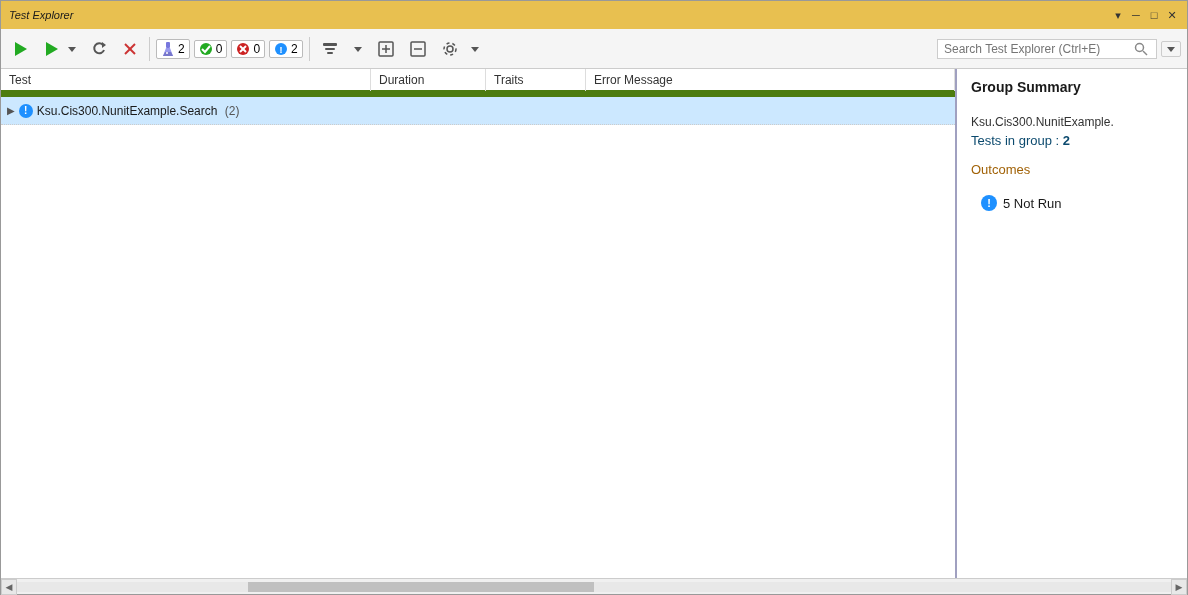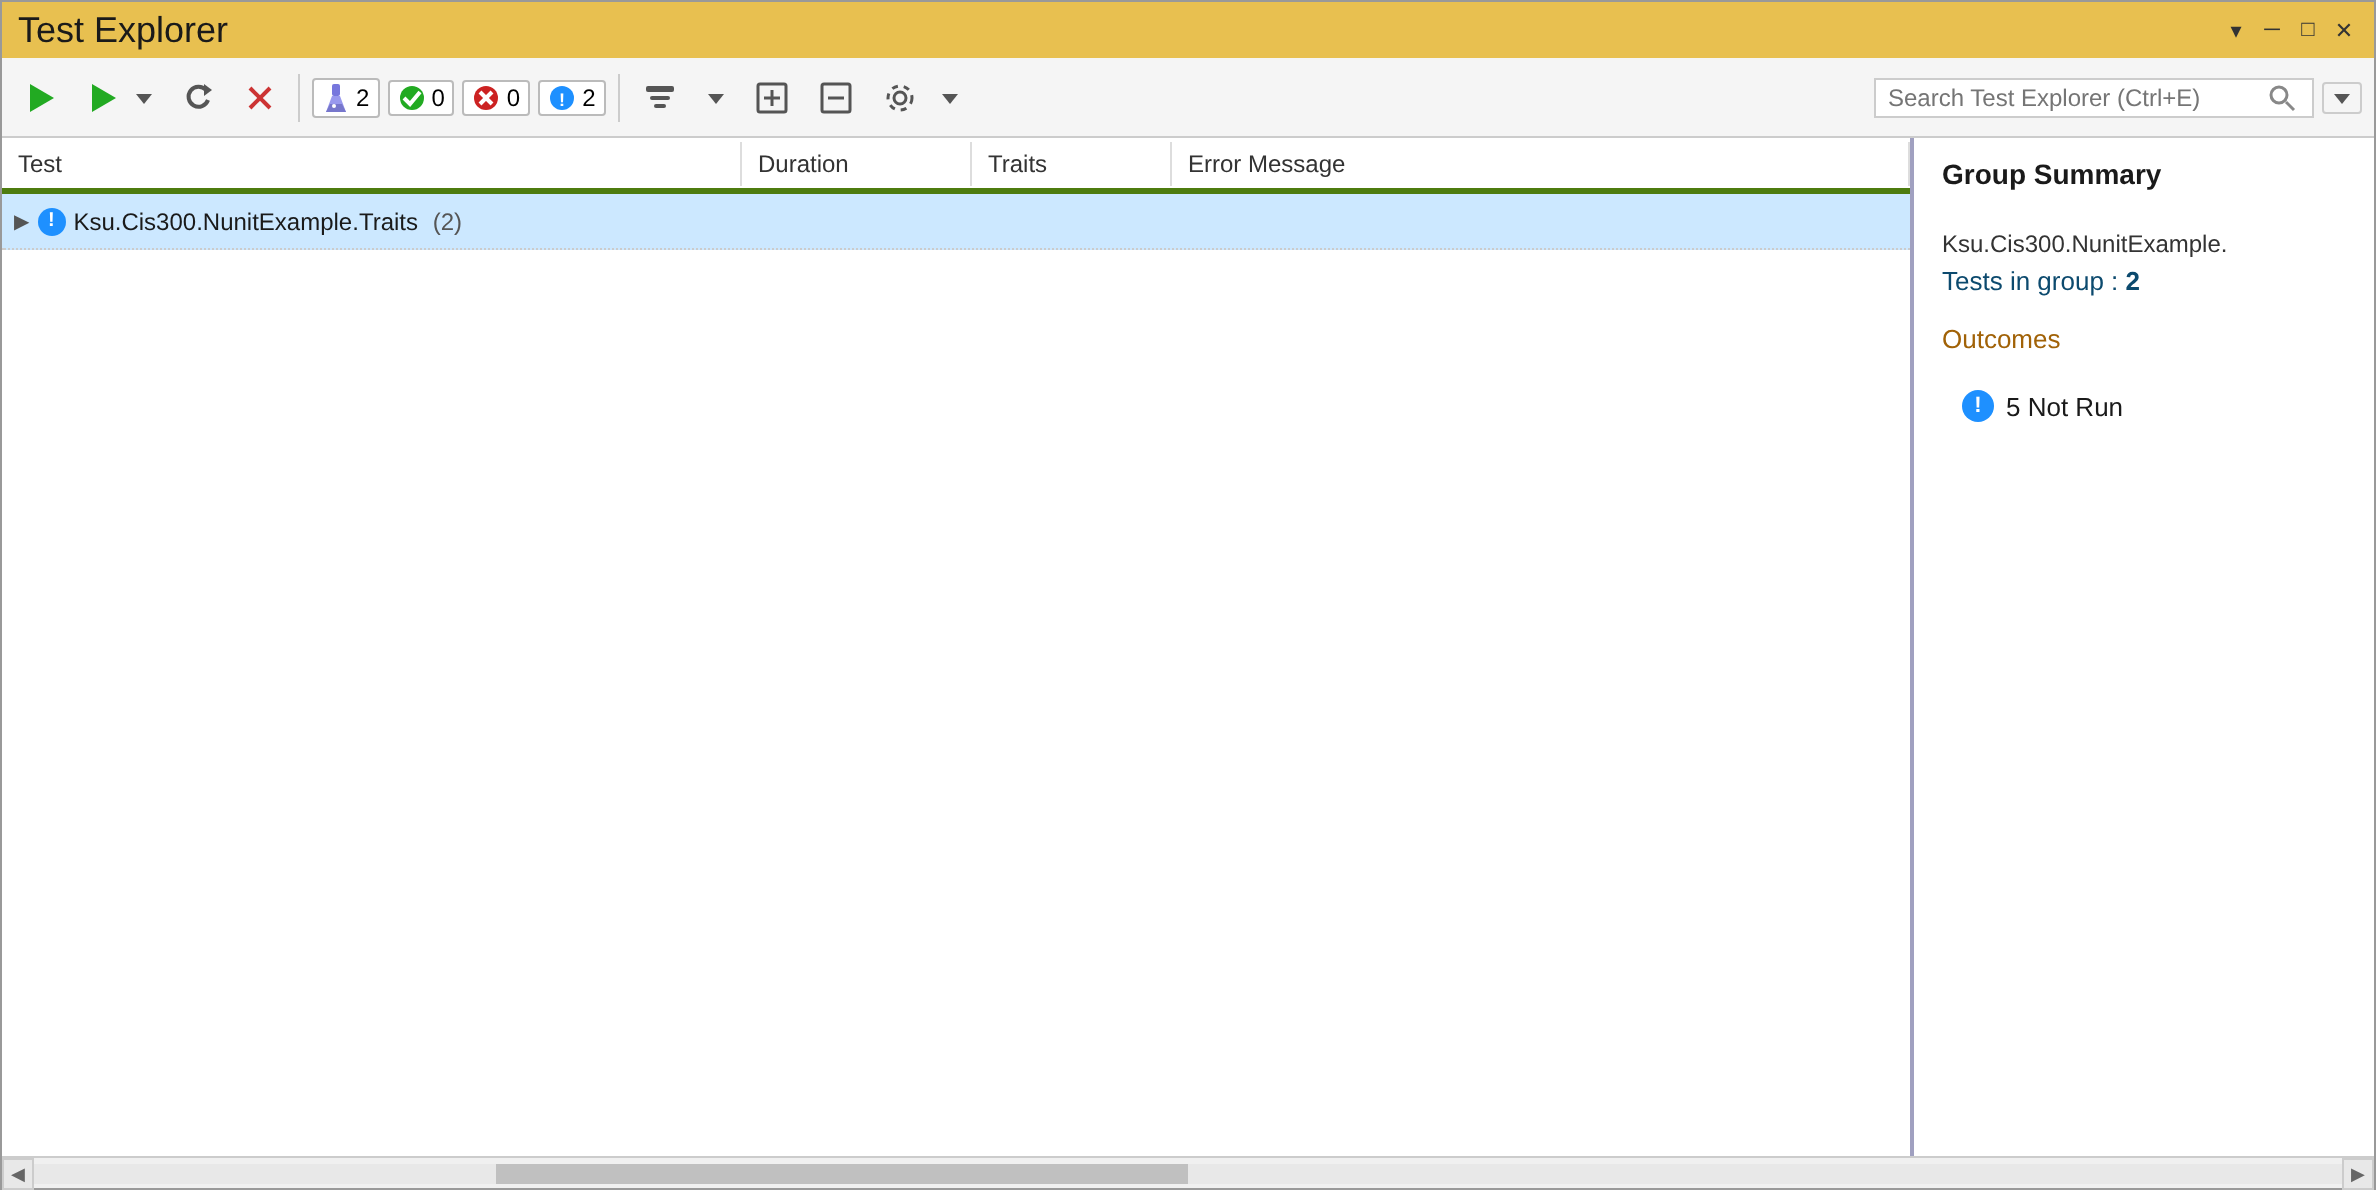--- a/index.html
+++ b/index.html
@@ -17,23 +17,24 @@
     .title-bar {
       background: #e8c050;
       padding: 4px 8px;
       display: flex;
       align-items: center;
       justify-content: space-between;
       height: 28px;
     }
 
     .title-bar-title {
-      font-size: 18px;
+      font-size: 11px;
       color: #1a1a1a;
       font-weight: normal;
+      font-style: italic;
     }
 
     .title-bar-controls {
       display: flex;
       gap: 4px;
       align-items: center;
     }
 
     .title-btn {
       width: 14px;
@@ -103,21 +104,21 @@
       flex: 1;
       display: flex;
       flex-direction: column;
       border-right: 2px solid #a0a0c0;
       overflow: hidden;
     }
 
     .column-headers {
       display: flex;
       background: #fff;
-      border-bottom: 3px solid #4d7c0f;
+      border-bottom: 7px solid #4d7c0f;
       height: 28px;
       align-items: center;
     }
 
     .col-header {
       padding: 4px 8px;
       font-size: 12px;
       color: #333;
       border-right: 1px solid #ddd;
     }
@@ -437,21 +438,21 @@
         <div class="col-header col-duration">Duration</div>
         <div class="col-header col-traits">Traits</div>
         <div class="col-header col-error">Error Message</div>
       </div>
 
       <div class="test-rows">
         <div class="test-row selected">
           <div class="test-row-name">
             <span class="expand-arrow">▶</span>
             <span class="not-run-icon">!</span>
-            <span>Ksu.Cis300.NunitExample.Traits</span>
+            <span>Ksu.Cis300.NunitExample.Search</span>
             <span style="color:#555;">&nbsp;(2)</span>
           </div>
         </div>
       </div>
 
     </div>
 
     <div class="group-summary-panel">
       <div class="group-summary-title">Group Summary</div>
       <div class="group-name">Ksu.Cis300.NunitExample.</div>

